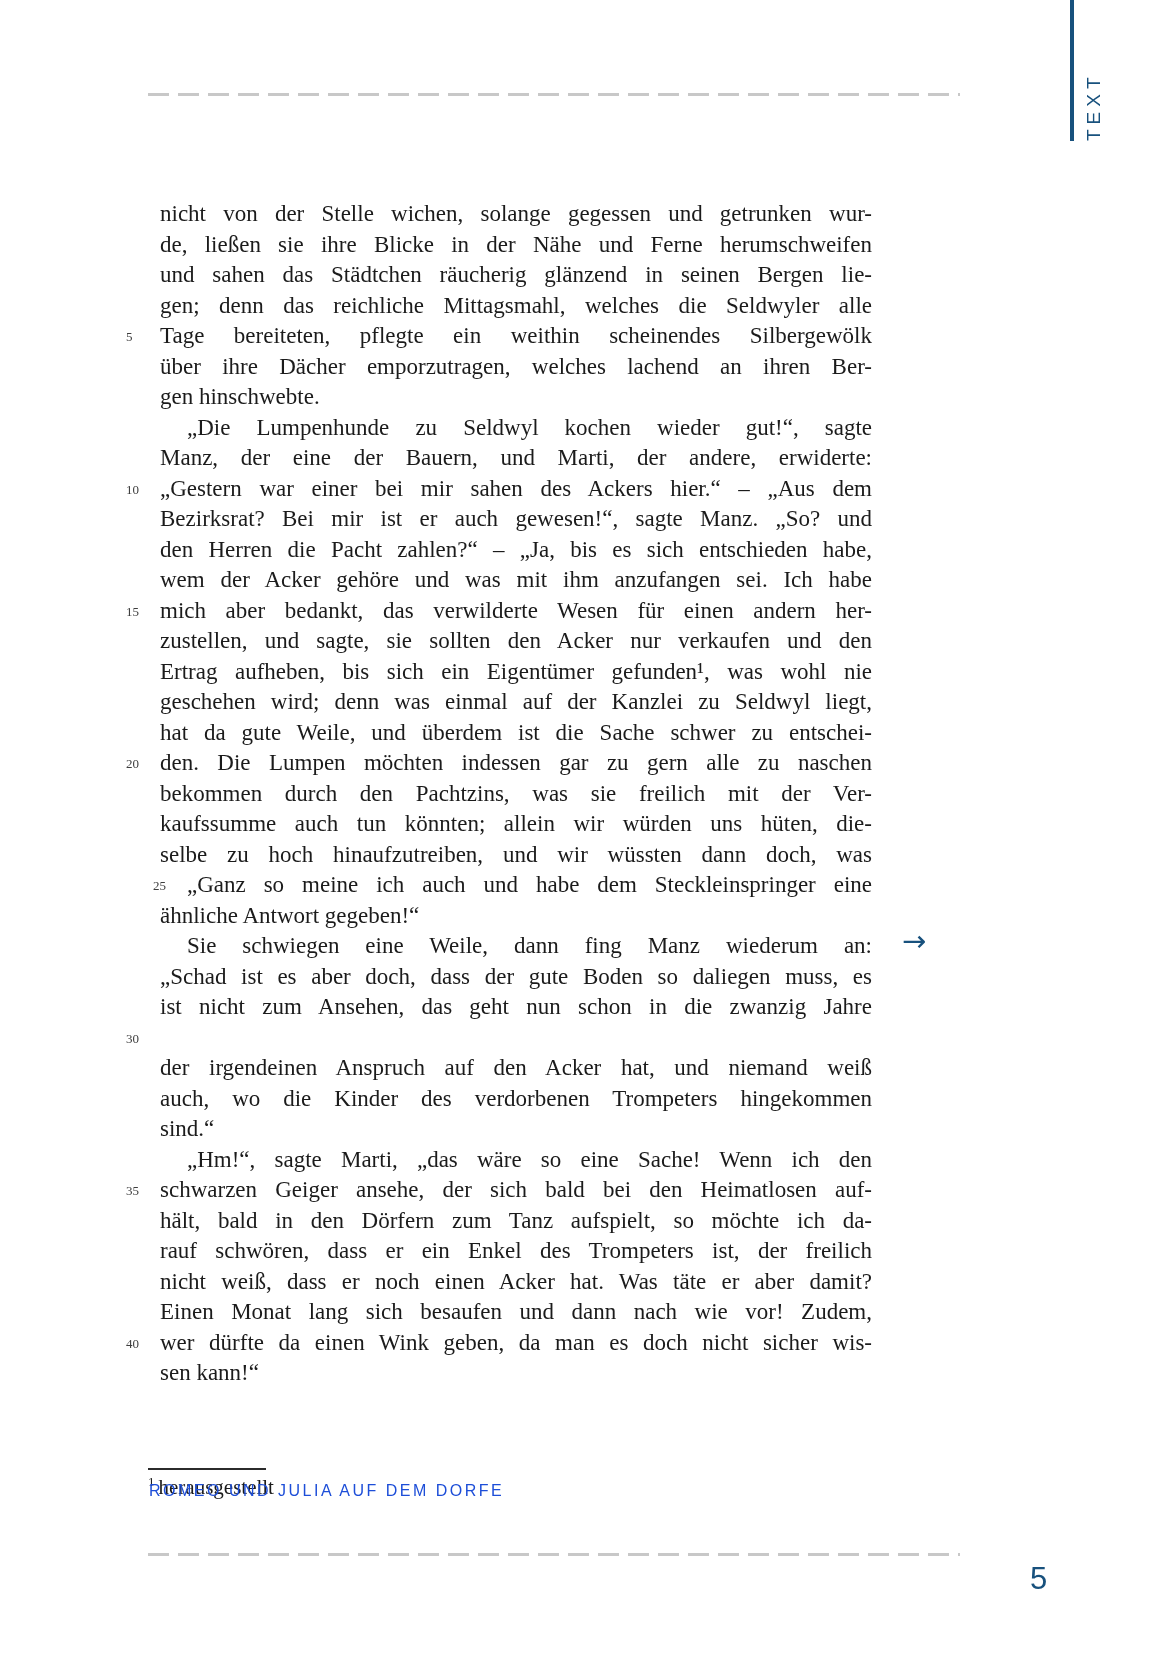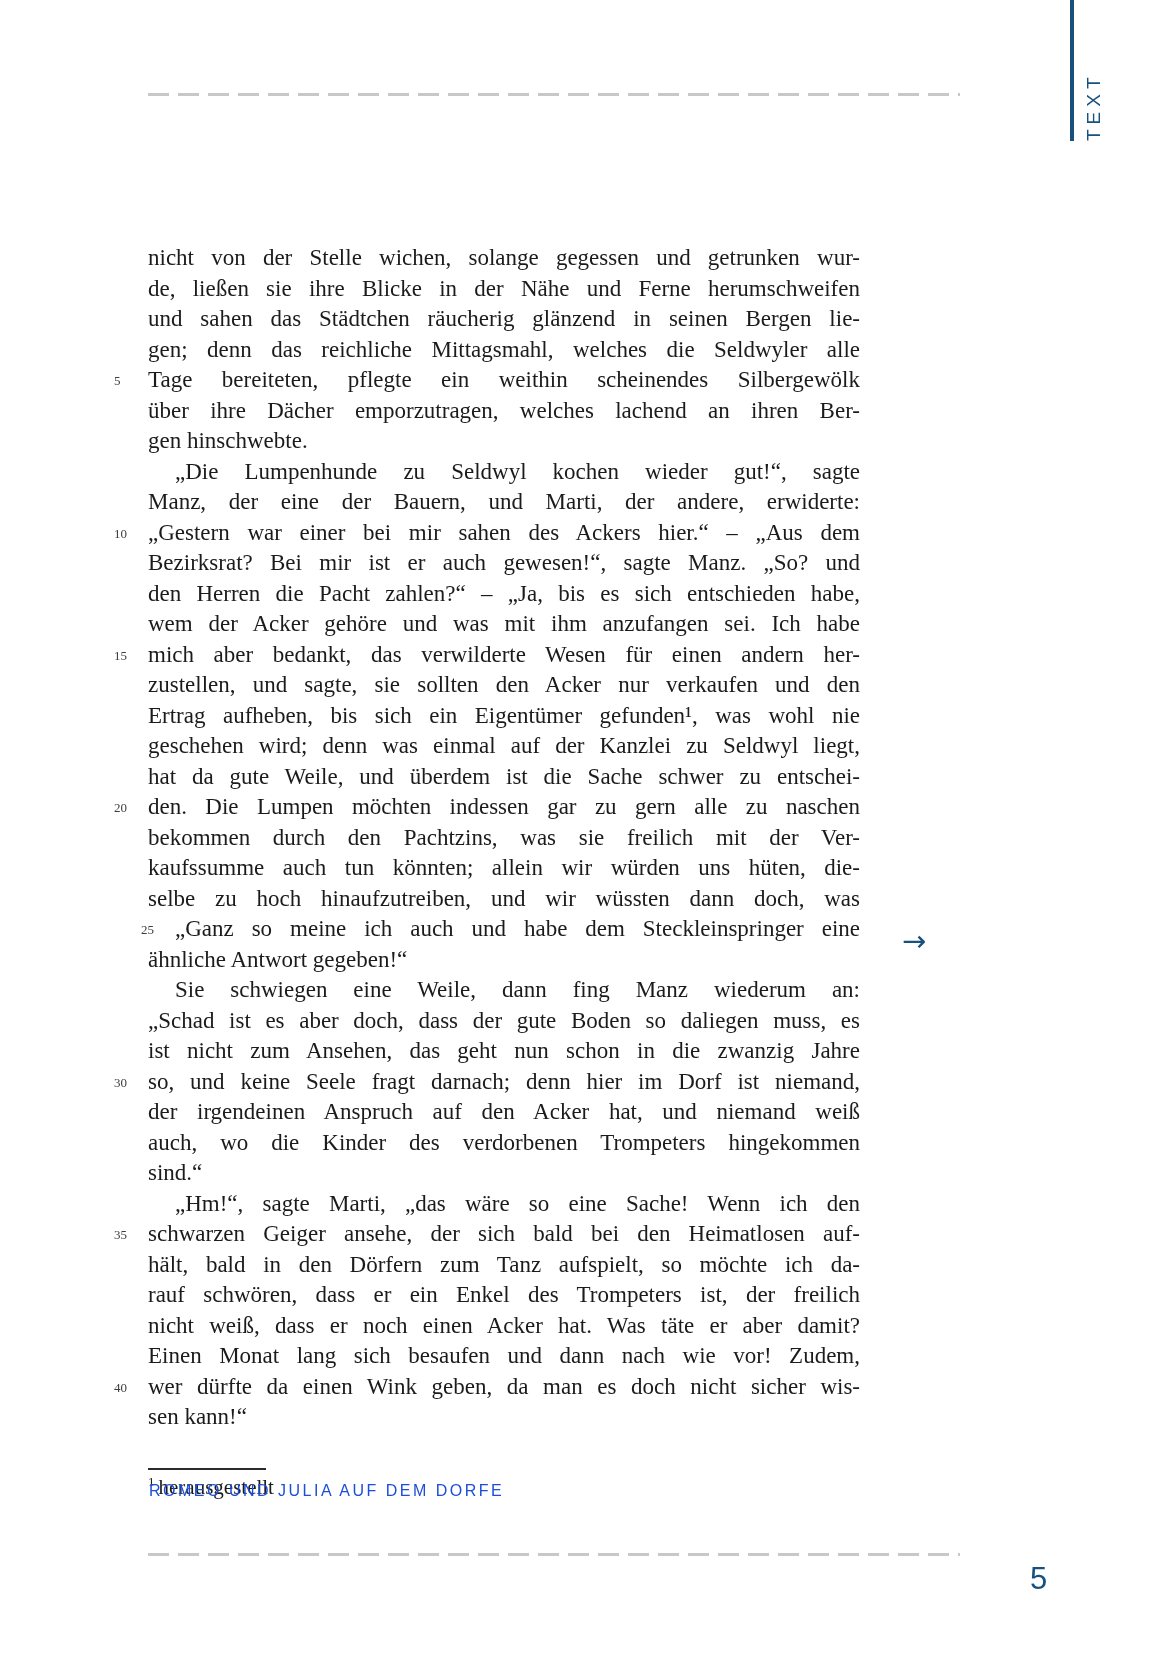--- a/index.html
+++ b/index.html
@@ -38,25 +38,24 @@
     font-family: "Liberation Sans", sans-serif;
     font-size: 19px;
     letter-spacing: 5px;
     color: var(--blue);
     white-space: nowrap;
   }
 
   
   .textblock {
     position: absolute;
-    left: 148px; top: 199px;
+    left: 160px; top: 199px;
     width: 712px;
     font-size: 23px;
     color: #1b1b1b;
-    margin-top: 44px;
   }
   .line {
     position: relative;
     height: 30.5px;
     line-height: 30.5px;
     text-align: justify;
     text-align-last: justify;
     overflow: visible;
   }
   .line.end { text-align-last: left; }
@@ -203,21 +202,21 @@
       <div class="line ind">
         <span class="lnum"></span><span class="ltext">Sie schwiegen eine Weile, dann fing Manz wiederum an:</span>
       </div>
       <div class="line">
         <span class="lnum"></span><span class="ltext">„Schad ist es aber doch, dass der gute Boden so daliegen muss, es</span>
       </div>
       <div class="line">
         <span class="lnum"></span><span class="ltext">ist nicht zum Ansehen, das geht nun schon in die zwanzig Jahre</span>
       </div>
       <div class="line">
-        <span class="lnum">30</span><span class="ltext">so, und keine Seele fragt darnach; denn hier im Dorf ist niemand,</span>
+        <span class="lnum">30</span>
       </div>
       <div class="line">
         <span class="lnum"></span><span class="ltext">der irgendeinen Anspruch auf den Acker hat, und niemand weiß</span>
       </div>
       <div class="line">
         <span class="lnum"></span><span class="ltext">auch, wo die Kinder des verdorbenen Trompeters hingekommen</span>
       </div>
       <div class="line end">
         <span class="lnum"></span><span class="ltext">sind.“</span>
       </div>

